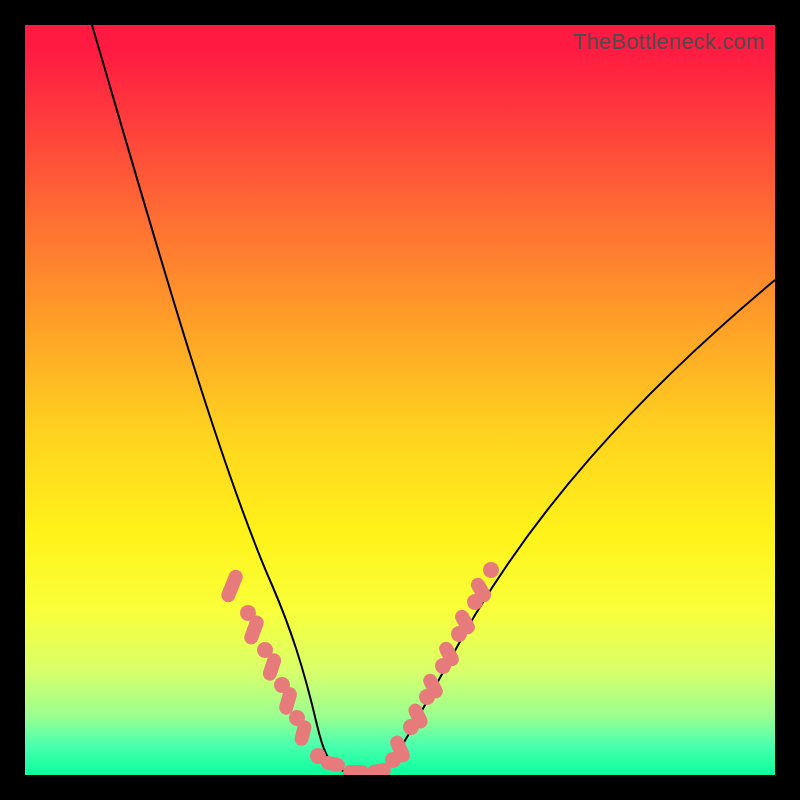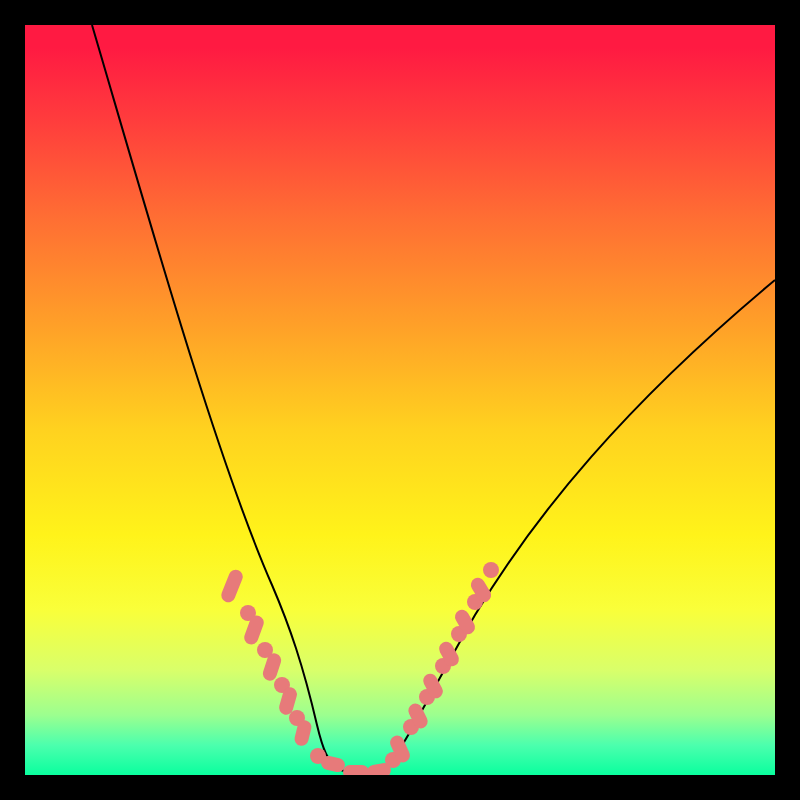--- a/index.html
+++ b/index.html
@@ -67,20 +67,21 @@
   .dot {
     fill: #e77a7a;
     stroke: none;
   }
 </style>
 </head>
 <body>
 
 <div class="frame">
   <div class="plot">
+    <div class="watermark">TheBottleneck.com</div>
 
     <svg class="curve" viewBox="0 0 750 750" preserveAspectRatio="none">
 
       <path class="v-line" d="M 67 0
                C 120 180, 190 430, 247 560
                C 265 602, 278 640, 292 700
                C 298 725, 303 737, 313 744"></path>
 
       <path class="v-line" d="M 313 744
                C 320 747, 330 748, 340 748

